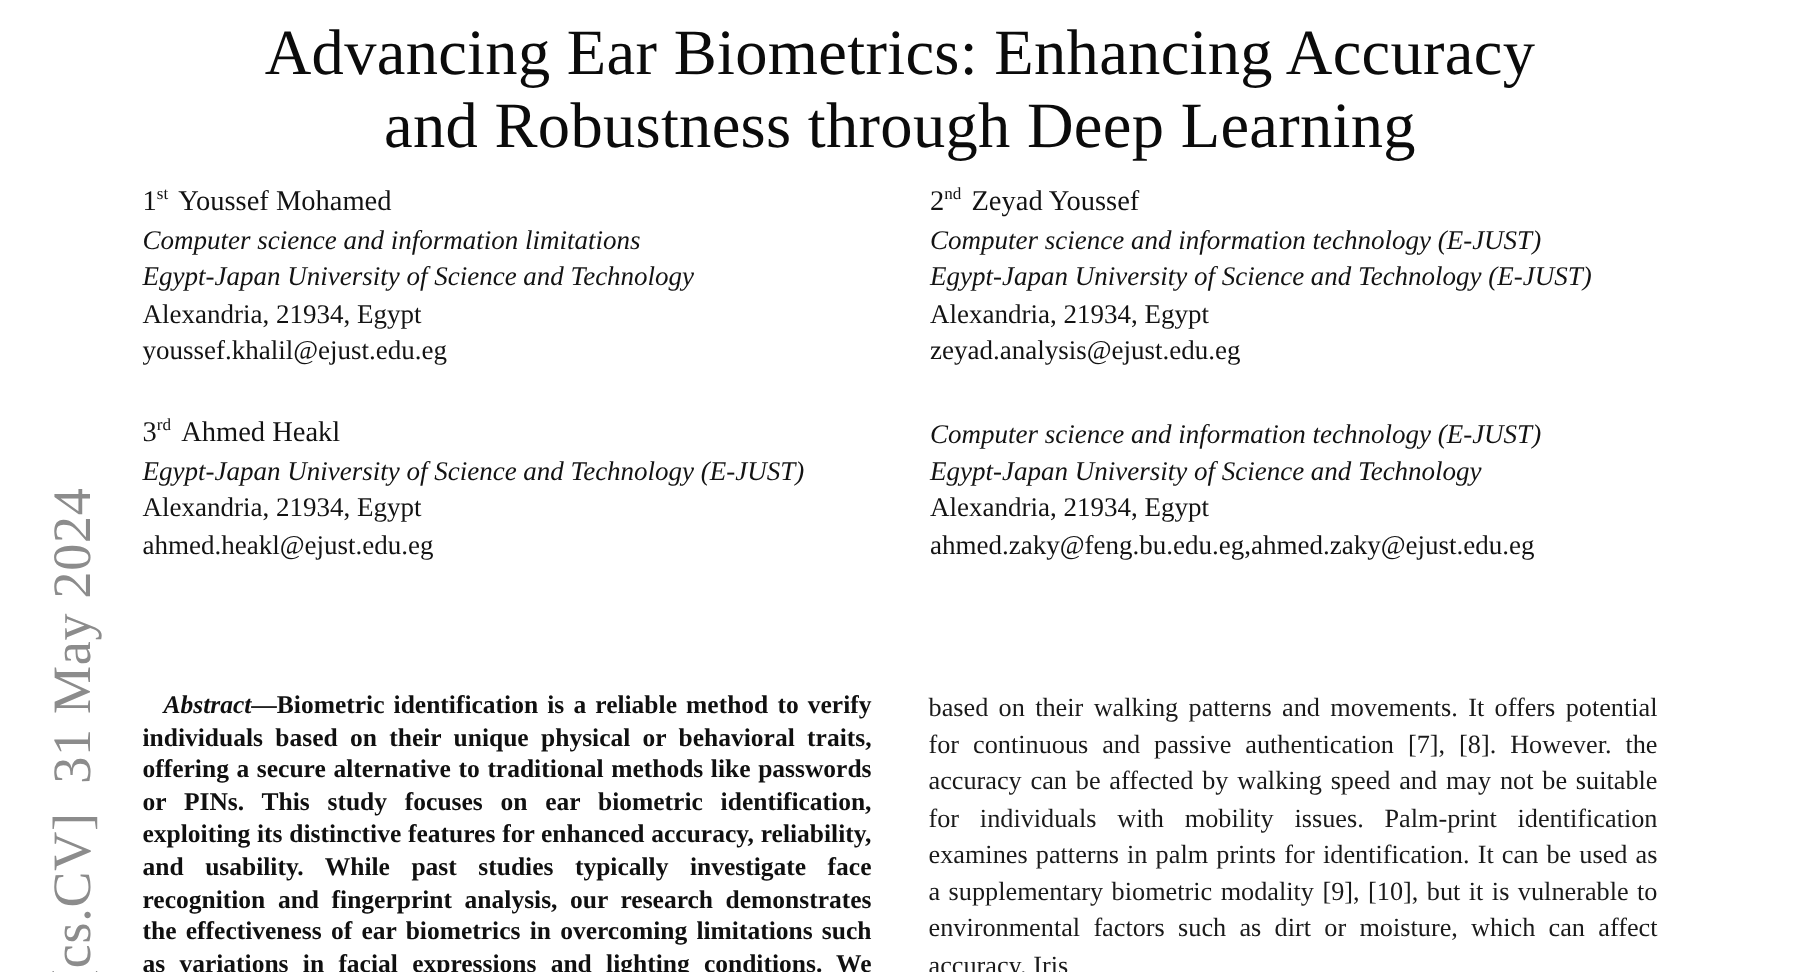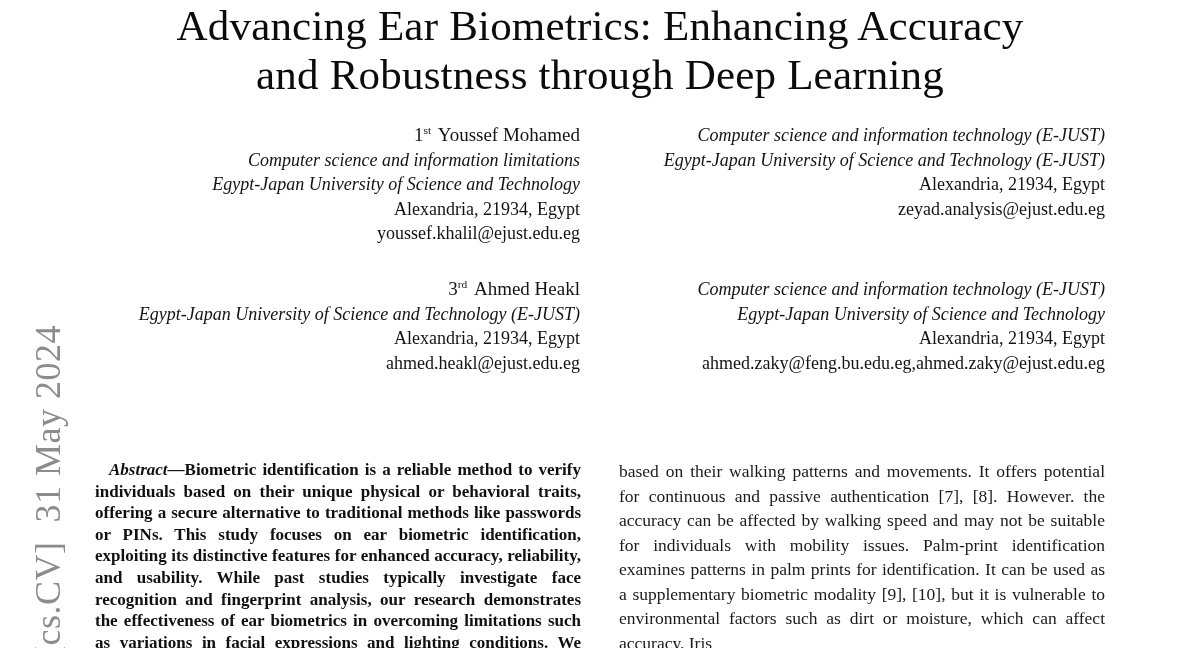--- a/index.html
+++ b/index.html
@@ -19,21 +19,21 @@
     top: 658px;
     transform: rotate(-90deg);
     transform-origin: 0 0;
     font-size: 36px;
     color: #8c8c8c;
     white-space: pre;
     letter-spacing: 0.5px;
   }
   .title {
     position: absolute;
-    top: 1px;
+    top: 11px;
     left: 0;
     width: 100%;
     text-align: center;
     font-size: 43px;
     font-weight: 400;
     line-height: 49px;
     letter-spacing: 0.2px;
     color: #0b0b0b;
   }
   .title-line { display: block; }
@@ -41,21 +41,21 @@
     position: absolute;
     top: 123px;
     left: 95px;
     width: 1010px;
     display: grid;
     grid-template-columns: 1fr 1fr;
     column-gap: 40px;
     row-gap: 31px;
   }
   .author {
-    text-align: right;
+    text-align: left;
     font-size: 18px;
     line-height: 24.6px;
     color: #131313;
   }
   .author-name-line { font-size: 19px; }
   .author sup {
     font-size: 60%;
     vertical-align: super;
     line-height: 0;
   }
@@ -102,20 +102,21 @@
 
     <div class="author">
       <div class="author-name-line"><span>1</span><sup>st</sup> <span class="author-fullname">Youssef Mohamed</span></div>
       <div class="italic">Computer science and information limitations</div>
       <div class="italic">Egypt-Japan University of Science and Technology</div>
       <div>Alexandria, 21934, Egypt</div>
       <div>youssef.khalil@ejust.edu.eg</div>
     </div>
 
     <div class="author">
+      <div class="author-name-line"><span>2</span><sup>nd</sup> <span class="author-fullname">Zeyad Youssef</span></div>
       <div class="italic">Computer science and information technology (E-JUST)</div>
       <div class="italic">Egypt-Japan University of Science and Technology (E-JUST)</div>
       <div>Alexandria, 21934, Egypt</div>
       <div>zeyad.analysis@ejust.edu.eg</div>
     </div>
 
     <div class="author">
       <div class="author-name-line"><span>3</span><sup>rd</sup> <span class="author-fullname">Ahmed Heakl</span></div>
       <div class="italic">Egypt-Japan University of Science and Technology (E-JUST)</div>
       <div>Alexandria, 21934, Egypt</div>

